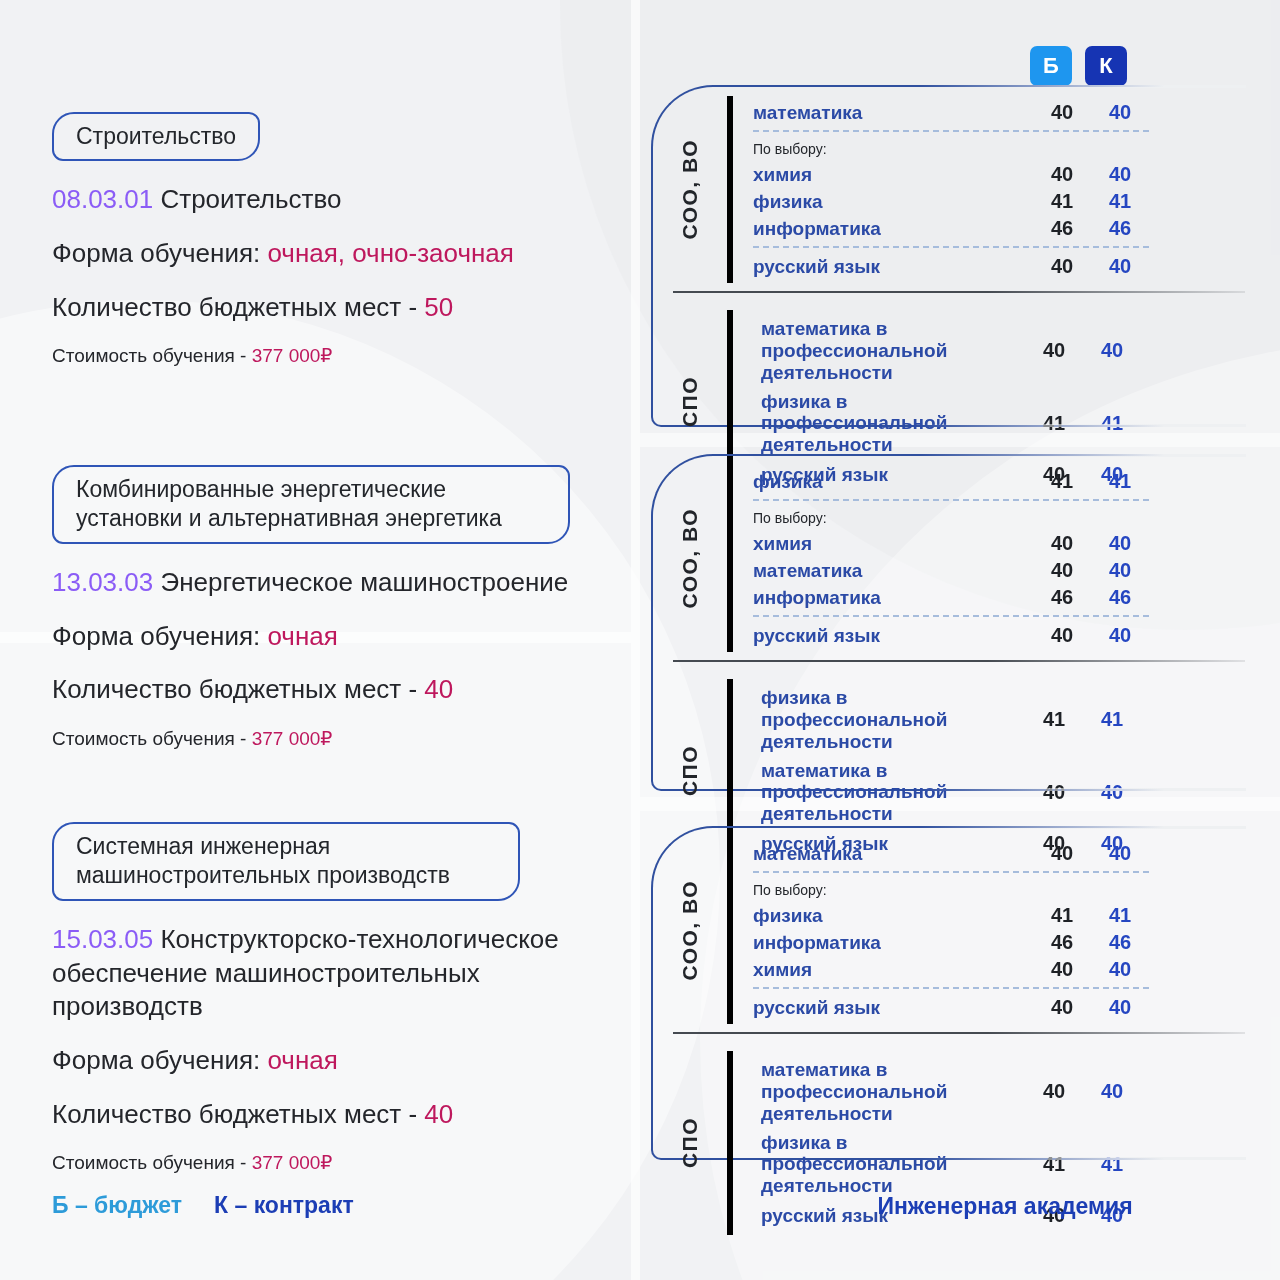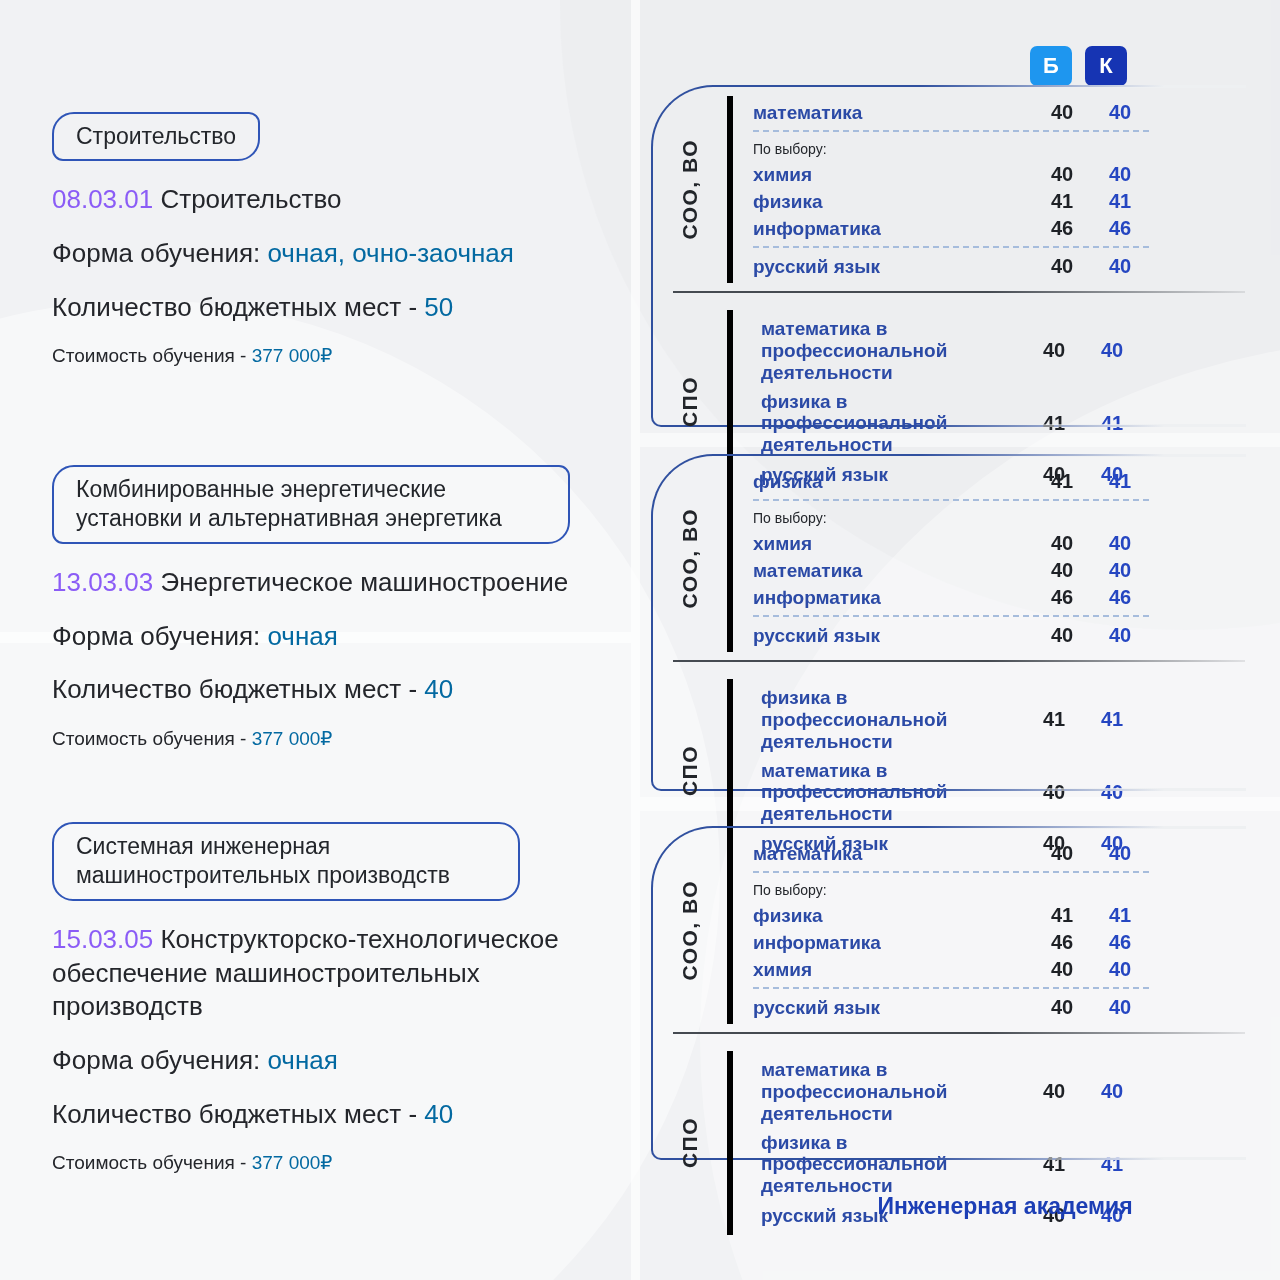--- a/index.html
+++ b/index.html
@@ -32,25 +32,25 @@
   .prog-badge{
     display:inline-block;
     border:2px solid #2f55b7;
     border-radius:22px 11px 22px 11px;
     padding:8px 22px;
     font-size:23px;line-height:1.28;font-weight:500;
     color:#23262b;background:transparent;
     margin-bottom:22px;
   }
   .program:nth-of-type(2) .prog-badge{max-width:470px;}
-  .program:nth-of-type(3) .prog-badge{max-width:420px;border-radius:21px;}
+  .program:nth-of-type(3) .prog-badge{max-width:420px;}
   .prog-title{font-size:26px;font-weight:500;line-height:1.3;margin:0 0 20px;}
   .prog-title .code{color:#8b5cf6;font-weight:400;}
   .prog-line{font-size:26px;font-weight:500;line-height:1.25;margin:0 0 21px;}
-  .prog-line .val{color:#0369a1;}
+  .prog-line .val{color:#be185d;}
   .prog-line.small{font-size:19px;}
 
   
   .legend{position:absolute;left:52px;top:1192px;display:flex;gap:32px;font-size:23px;font-weight:600;}
   .legend .lg-b{color:#2d9bd9;}
   .legend .lg-k{color:#1c3eb5;}
   .footer{position:absolute;left:830px;top:1193px;width:350px;text-align:center;
           font-size:23px;font-weight:700;color:#1c3eb5;}
 
   
@@ -297,15 +297,19 @@
             <div class="row">
               <span class="subj">русский язык</span>
               <span class="num b">40</span>
               <span class="num k">40</span>
             </div>
           </div>
         </div>
       </section>
     </div>
 
+  <div class="legend">
+    <span class="lg-b">Б – бюджет</span>
+    <span class="lg-k">К – контракт</span>
+  </div>
 
   <div class="footer">Инженерная академия</div>
 </div>
 
 </body></html>

